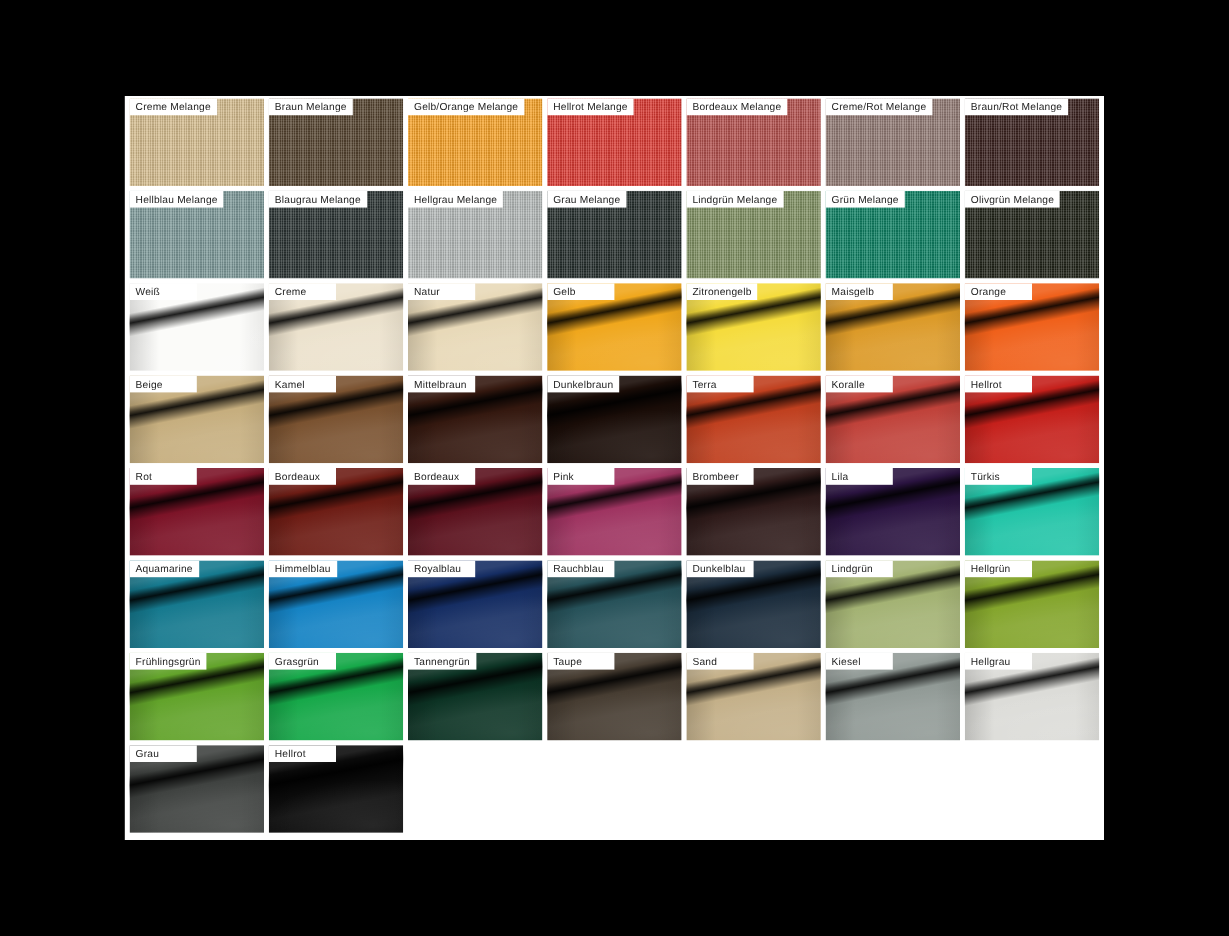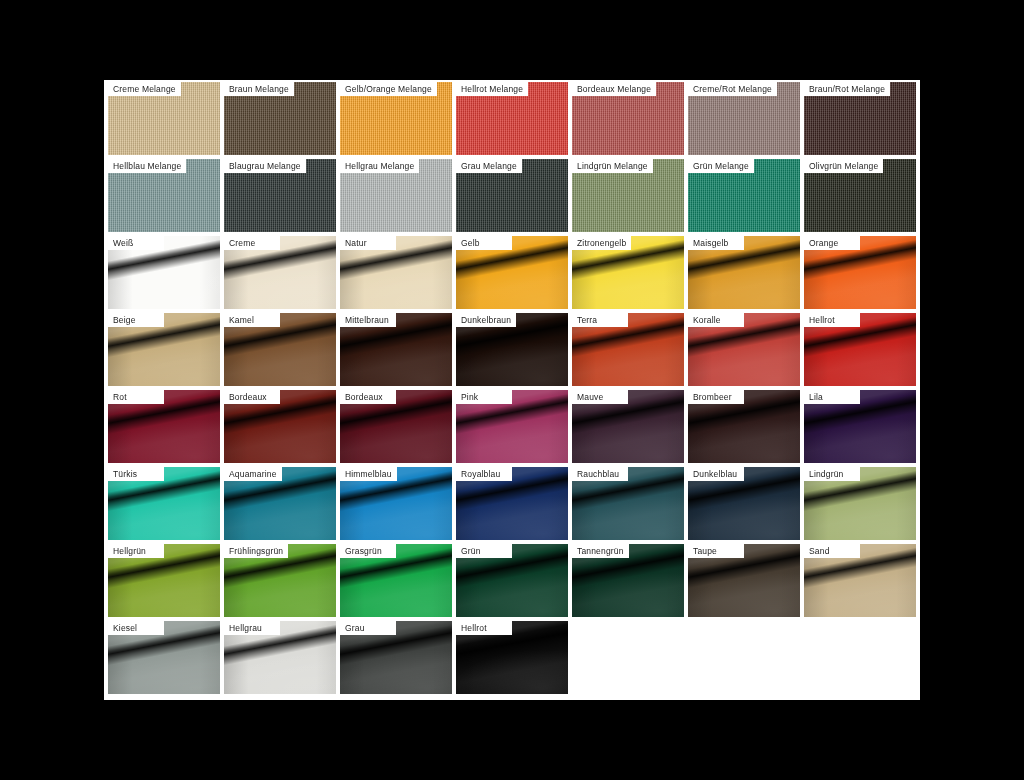--- a/index.html
+++ b/index.html
@@ -290,26 +290,20 @@
           <div class="tex-gloss"></div>
           <div class="swatch-label">Bordeaux</div>
         </div>
         <div class="swatch">
           <div class="swatch-fill" style="background: rgb(158, 51, 96);"></div>
           <div class="tex-gloss-sheen"></div>
           <div class="tex-gloss"></div>
           <div class="swatch-label">Pink</div>
         </div>
         <div class="swatch">
-          <div class="swatch-fill" style="background: rgb(58, 35, 50);"></div>
-          <div class="tex-gloss-sheen"></div>
-          <div class="tex-gloss"></div>
-          <div class="swatch-label">Mauve</div>
-        </div>
-        <div class="swatch">
           <div class="swatch-fill" style="background: rgb(46, 26, 25);"></div>
           <div class="tex-gloss-sheen"></div>
           <div class="tex-gloss"></div>
           <div class="swatch-label">Brombeer</div>
         </div>
         <div class="swatch">
           <div class="swatch-fill" style="background: rgb(42, 19, 64);"></div>
           <div class="tex-gloss-sheen"></div>
           <div class="tex-gloss"></div>
           <div class="swatch-label">Lila</div>
@@ -366,26 +360,20 @@
           <div class="swatch-fill" style="background: rgb(98, 163, 42);"></div>
           <div class="tex-gloss-sheen"></div>
           <div class="tex-gloss"></div>
           <div class="swatch-label">Frühlingsgrün</div>
         </div>
         <div class="swatch">
           <div class="swatch-fill" style="background: rgb(22, 168, 73);"></div>
           <div class="tex-gloss-sheen"></div>
           <div class="tex-gloss"></div>
           <div class="swatch-label">Grasgrün</div>
-        </div>
-        <div class="swatch">
-          <div class="swatch-fill" style="background: rgb(11, 61, 40);"></div>
-          <div class="tex-gloss-sheen"></div>
-          <div class="tex-gloss"></div>
-          <div class="swatch-label">Grün</div>
         </div>
         <div class="swatch">
           <div class="swatch-fill" style="background: rgb(12, 51, 36);"></div>
           <div class="tex-gloss-sheen"></div>
           <div class="tex-gloss"></div>
           <div class="swatch-label">Tannengrün</div>
         </div>
         <div class="swatch">
           <div class="swatch-fill" style="background: rgb(70, 60, 49);"></div>
           <div class="tex-gloss-sheen"></div>

